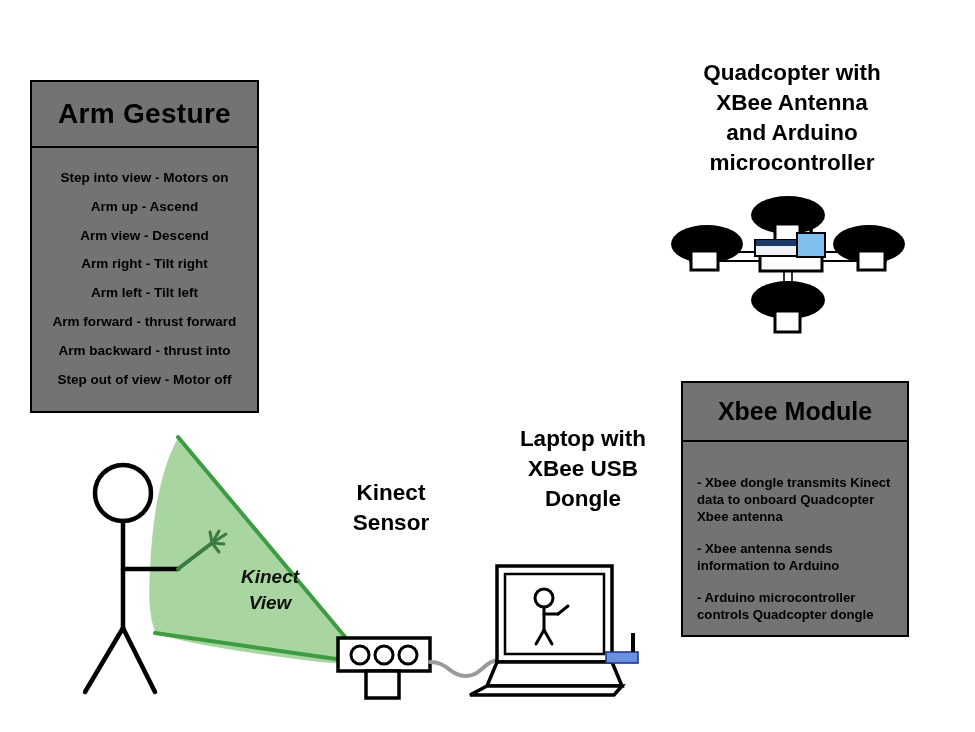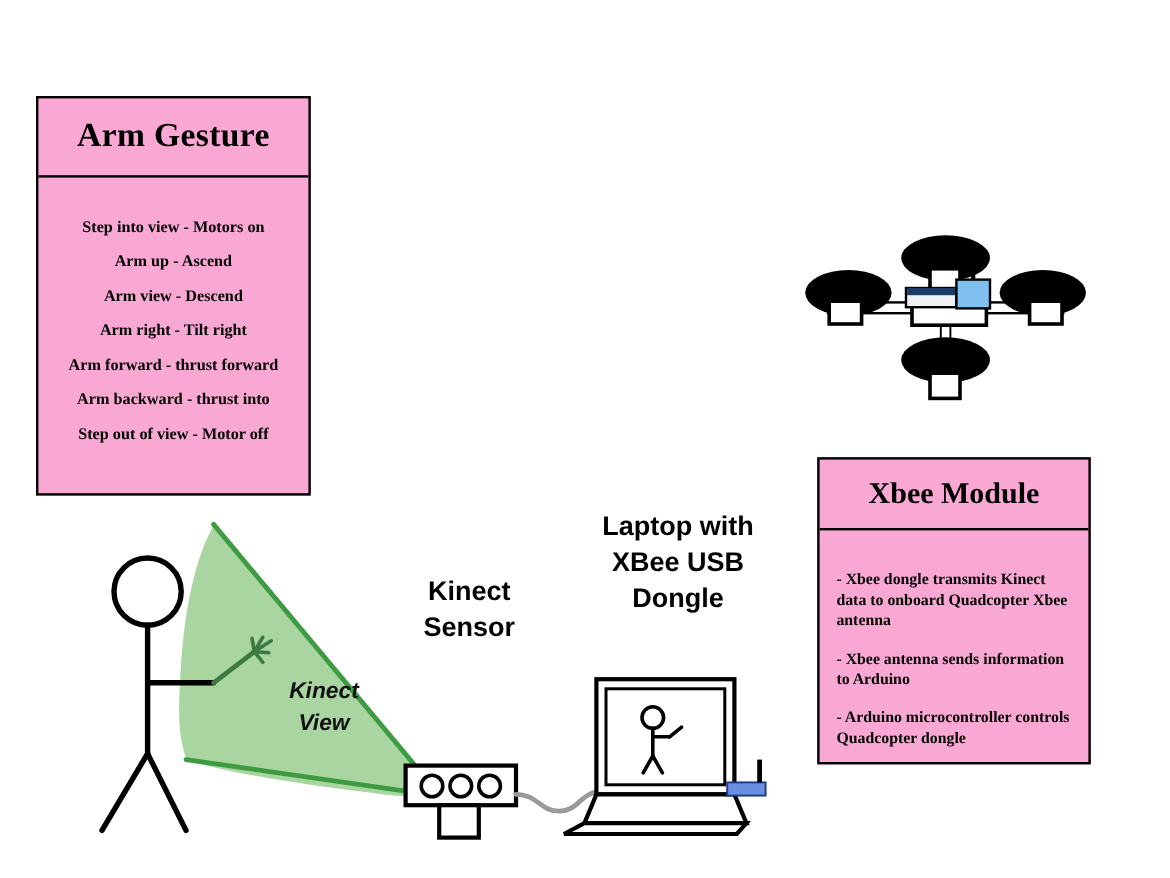--- a/index.html
+++ b/index.html
@@ -18,22 +18,21 @@
     height: 732px;
     background: #ffffff;
     overflow: hidden;
   }
 
   
   .panel {
     position: absolute;
     box-sizing: border-box;
     border: 2px solid #000000;
-    background: #f9a8d4;
-    font-family: Liberation Serif, serif;
+    background: #737373;
   }
   .panel-title {
     box-sizing: border-box;
     border-bottom: 2px solid #000000;
     text-align: center;
     font-weight: bold;
     color: #000000;
   }
   .panel-body {
     box-sizing: border-box;
@@ -46,21 +45,21 @@
     width: 229px;
     height: 333px;
   }
   #arm-gesture-panel .panel-title {
     height: 66px;
     line-height: 64px;
     font-size: 28px;
     letter-spacing: 0.3px;
   }
   #arm-gesture-panel .panel-body {
-    padding: 27px 4px 0 4px;
+    padding: 16px 4px 0 4px;
   }
   .gesture-row {
     text-align: center;
     font-size: 13.5px;
     font-weight: bold;
     line-height: 28.8px;
     white-space: nowrap;
     color: #000000;
   }
 
@@ -97,21 +96,21 @@
     white-space: pre-line;
   }
   #quadcopter-caption {
     left: 670px;
     top: 58px;
     width: 244px;
     font-size: 22.5px;
     line-height: 30px;
   }
   #laptop-caption {
-    left: 470px;
+    left: 488px;
     top: 424px;
     width: 190px;
     font-size: 22.5px;
     line-height: 30px;
   }
   #kinect-caption {
     left: 330px;
     top: 478px;
     width: 122px;
     font-size: 22.5px;
@@ -242,35 +241,40 @@
     </g>
   </svg>
 
   <div class="panel" id="arm-gesture-panel">
     <div class="panel-title">Arm Gesture</div>
     <div class="panel-body">
       <div class="gesture-row">Step into view - Motors on</div>
       <div class="gesture-row">Arm up - Ascend</div>
       <div class="gesture-row">Arm view - Descend</div>
       <div class="gesture-row">Arm right - Tilt right</div>
+      <div class="gesture-row">Arm left - Tilt left</div>
       <div class="gesture-row">Arm forward - thrust forward</div>
       <div class="gesture-row">Arm backward - thrust into</div>
       <div class="gesture-row">Step out of view - Motor off</div>
     </div>
   </div>
 
   <div class="panel" id="xbee-module-panel">
     <div class="panel-title">Xbee Module</div>
     <div class="panel-body">
       <div class="xbee-bullet">- Xbee dongle transmits Kinect data to onboard Quadcopter Xbee antenna</div>
       <div class="xbee-bullet">- Xbee antenna sends information to Arduino</div>
       <div class="xbee-bullet">- Arduino microcontroller controls Quadcopter dongle</div>
     </div>
   </div>
 
+  <div class="caption" id="quadcopter-caption">Quadcopter with
+XBee Antenna
+and Arduino
+microcontroller</div>
 
   <div class="caption" id="laptop-caption">Laptop with
 XBee USB
 Dongle</div>
 
   <div class="caption" id="kinect-caption">Kinect
 Sensor</div>
 
   <div id="kinect-view-label">Kinect
 View</div>

